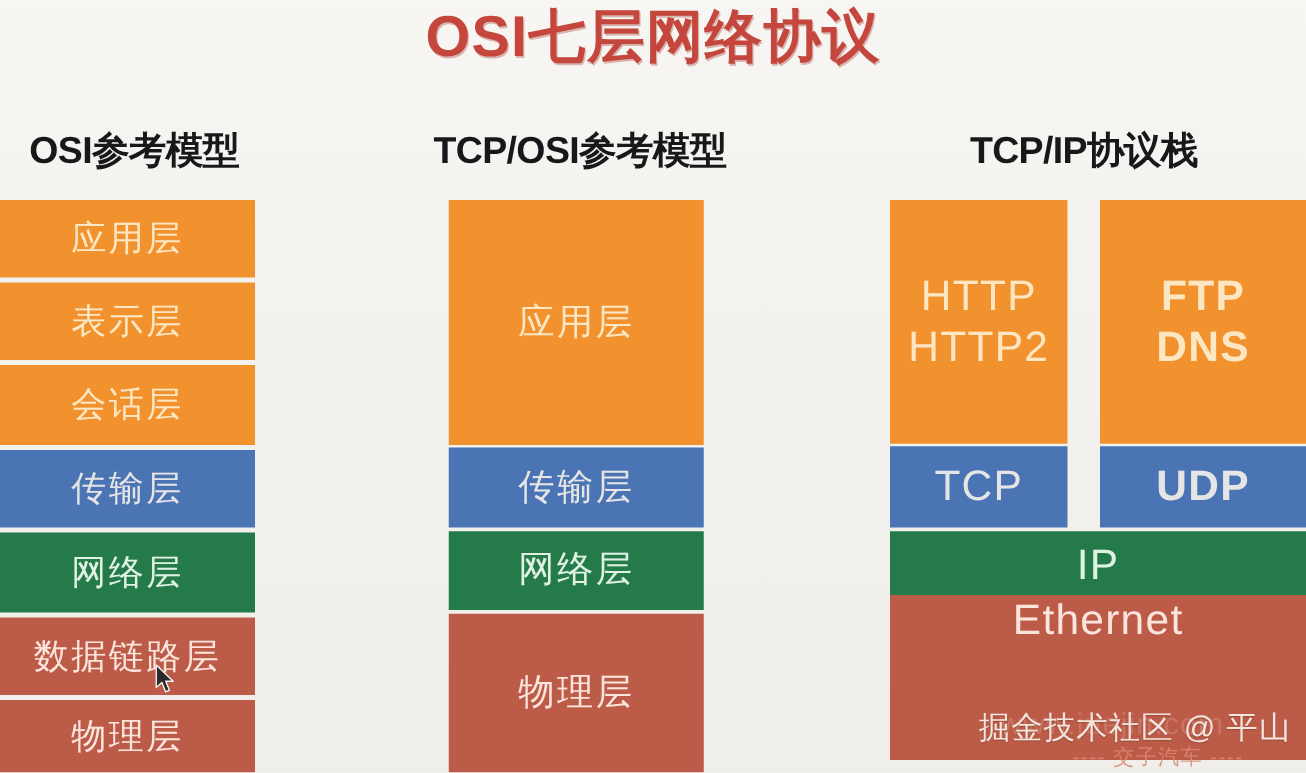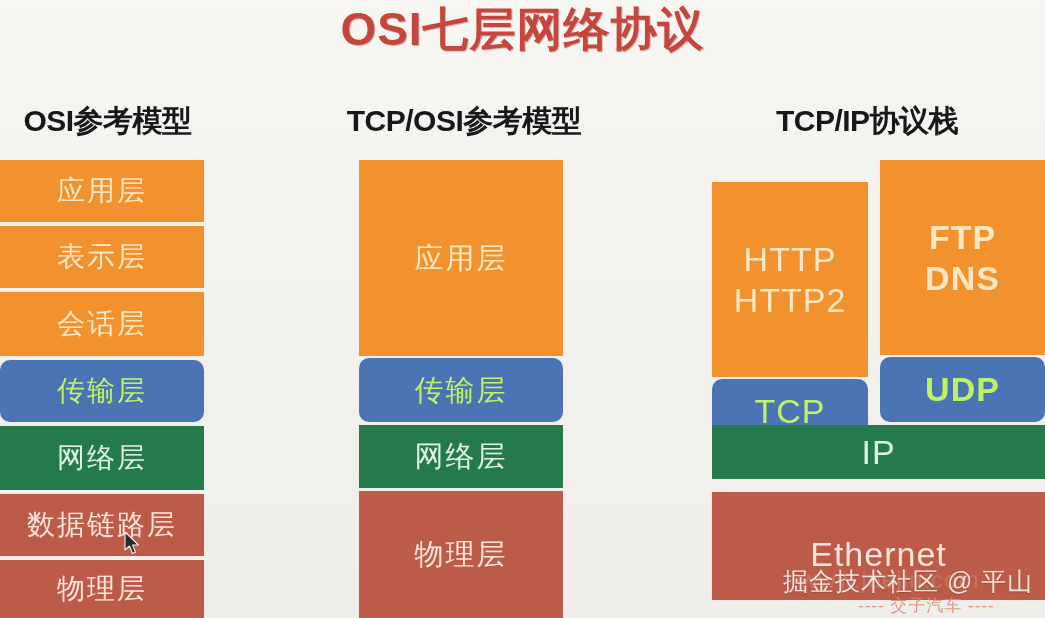--- a/index.html
+++ b/index.html
@@ -62,32 +62,32 @@
     justify-content: center;
     color: #fdf3e3;
     font-size: 29px;
     letter-spacing: 2px;
     text-align: center;
     box-sizing: border-box;
     line-height: 1.18;
     overflow: hidden;
   }
   .block.orange { background: #f2922f; color: #fde7c2; }
-  .block.blue   { background: #4a74b4; color: #bef264; border-radius: 10px; }
+  .block.blue   { background: #4a74b4; color: #e5e5e5; }
   .block.green  { background: #257a4a; color: #dff2e4; }
   .block.red    { background: #bc5b47; color: #fbe4dc; }
 
   .block.latin { font-size: 34px; letter-spacing: 1px; }
   .c1-row { left: 0px; width: 204px; height: 66px; font-size: 28px; }
 
   
   .c2-row { left: 359px; width: 204px; }
 
   
-  .c3-left  { left: 712px; width: 156px; margin-top: 22px; }
+  .c3-left  { left: 712px; width: 142px; }
   .c3-right { left: 880px; width: 165px; font-weight: bold; }
   .c3-full  { left: 712px; width: 333px; }
 
   
   #wm-main {
     position: absolute;
     left: 783px;
     top: 565px;
     font-size: 25px;
     color: #f6ece6;
@@ -158,21 +158,21 @@
   <div class="block orange latin c3-right" style="top:160px;height:195px;flex-direction:column">
     <span>FTP</span>
     <span>DNS</span>
   </div>
 
   <div class="block blue latin c3-left" style="top:357px;height:65px">TCP</div>
   <div class="block blue latin c3-right" style="top:357px;height:65px">UDP</div>
 
   <div class="block green latin c3-full" style="top:425px;height:54px">IP</div>
 
-  <div class="block red latin c3-full" style="top:492px;height:108px;align-items:flex-start;padding-top:42px">Ethernet</div>
+  <div class="block red latin c3-full" style="top:476px;height:132px;align-items:flex-start;">Ethernet</div>
 
   <div id="wm-faint">www.juejin.com</div>
   <div id="wm-main">掘金技术社区 @ 平山</div>
   <div id="wm-sub">---- 交子汽车 ----</div>
 
   <svg id="cursor" viewBox="0 0 18 26">
     <path d="M1,1 L1,19 L5.5,15 L8.5,22.5 L11.5,21.2 L8.6,14 L14.5,14 Z" fill="#2b2b2b" stroke="#f3f3f3" stroke-width="1.1" stroke-linejoin="round"></path>
   </svg>
 
 </div>

